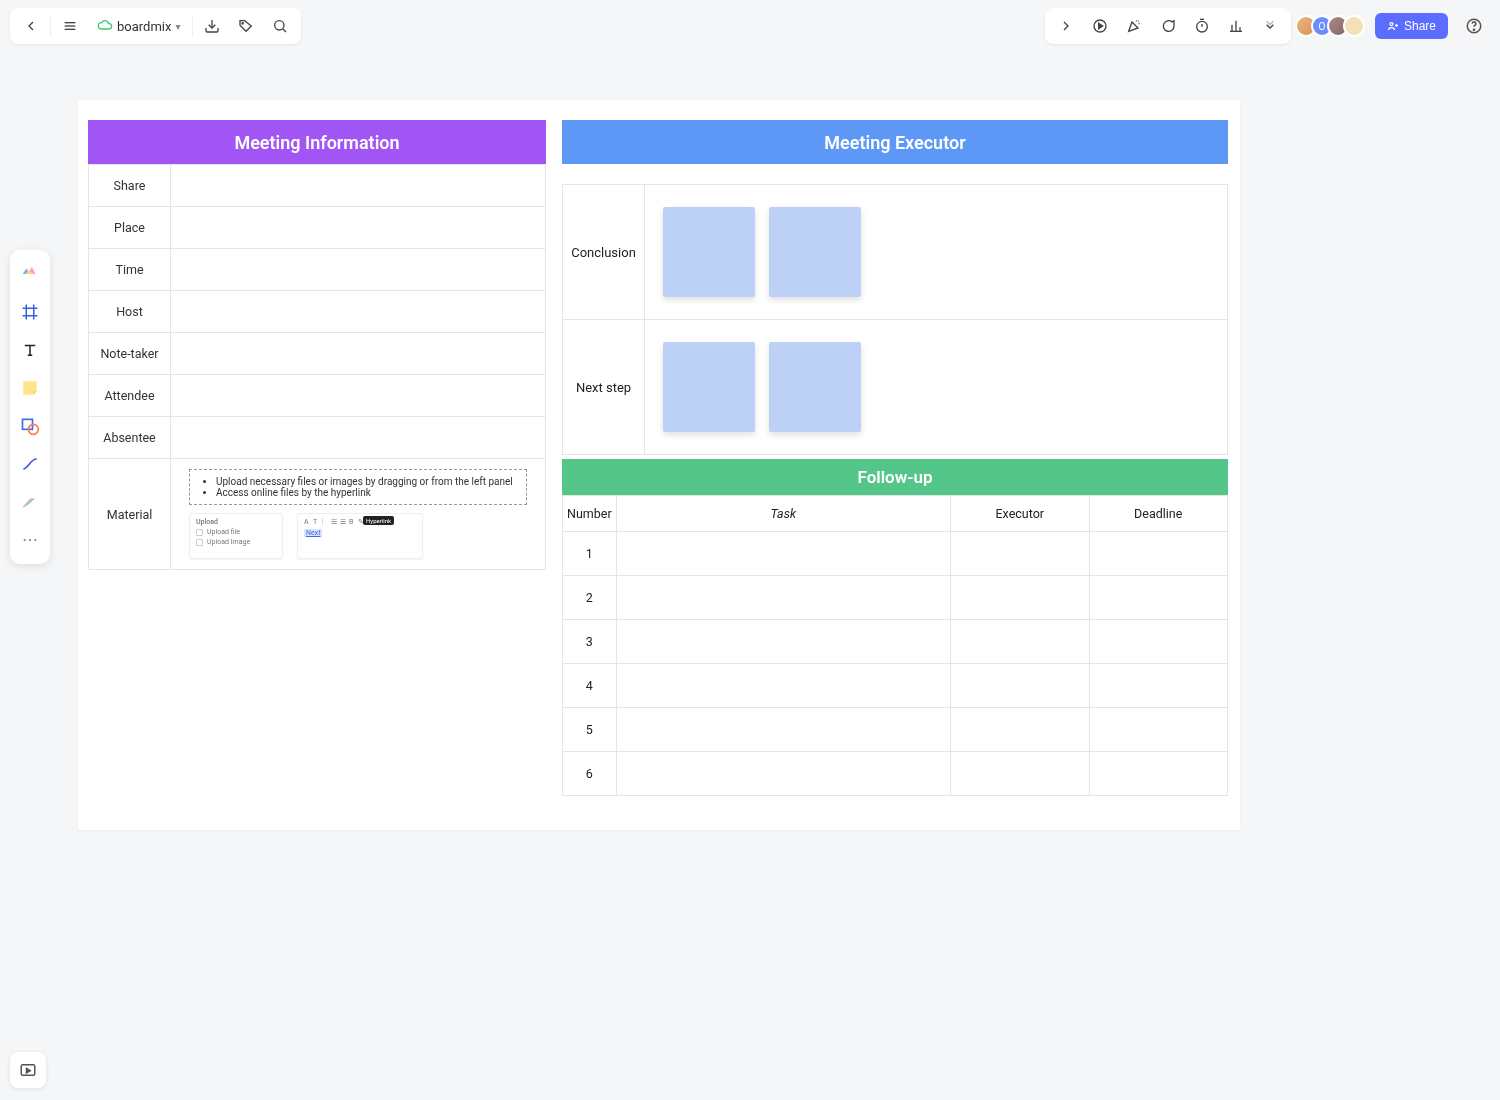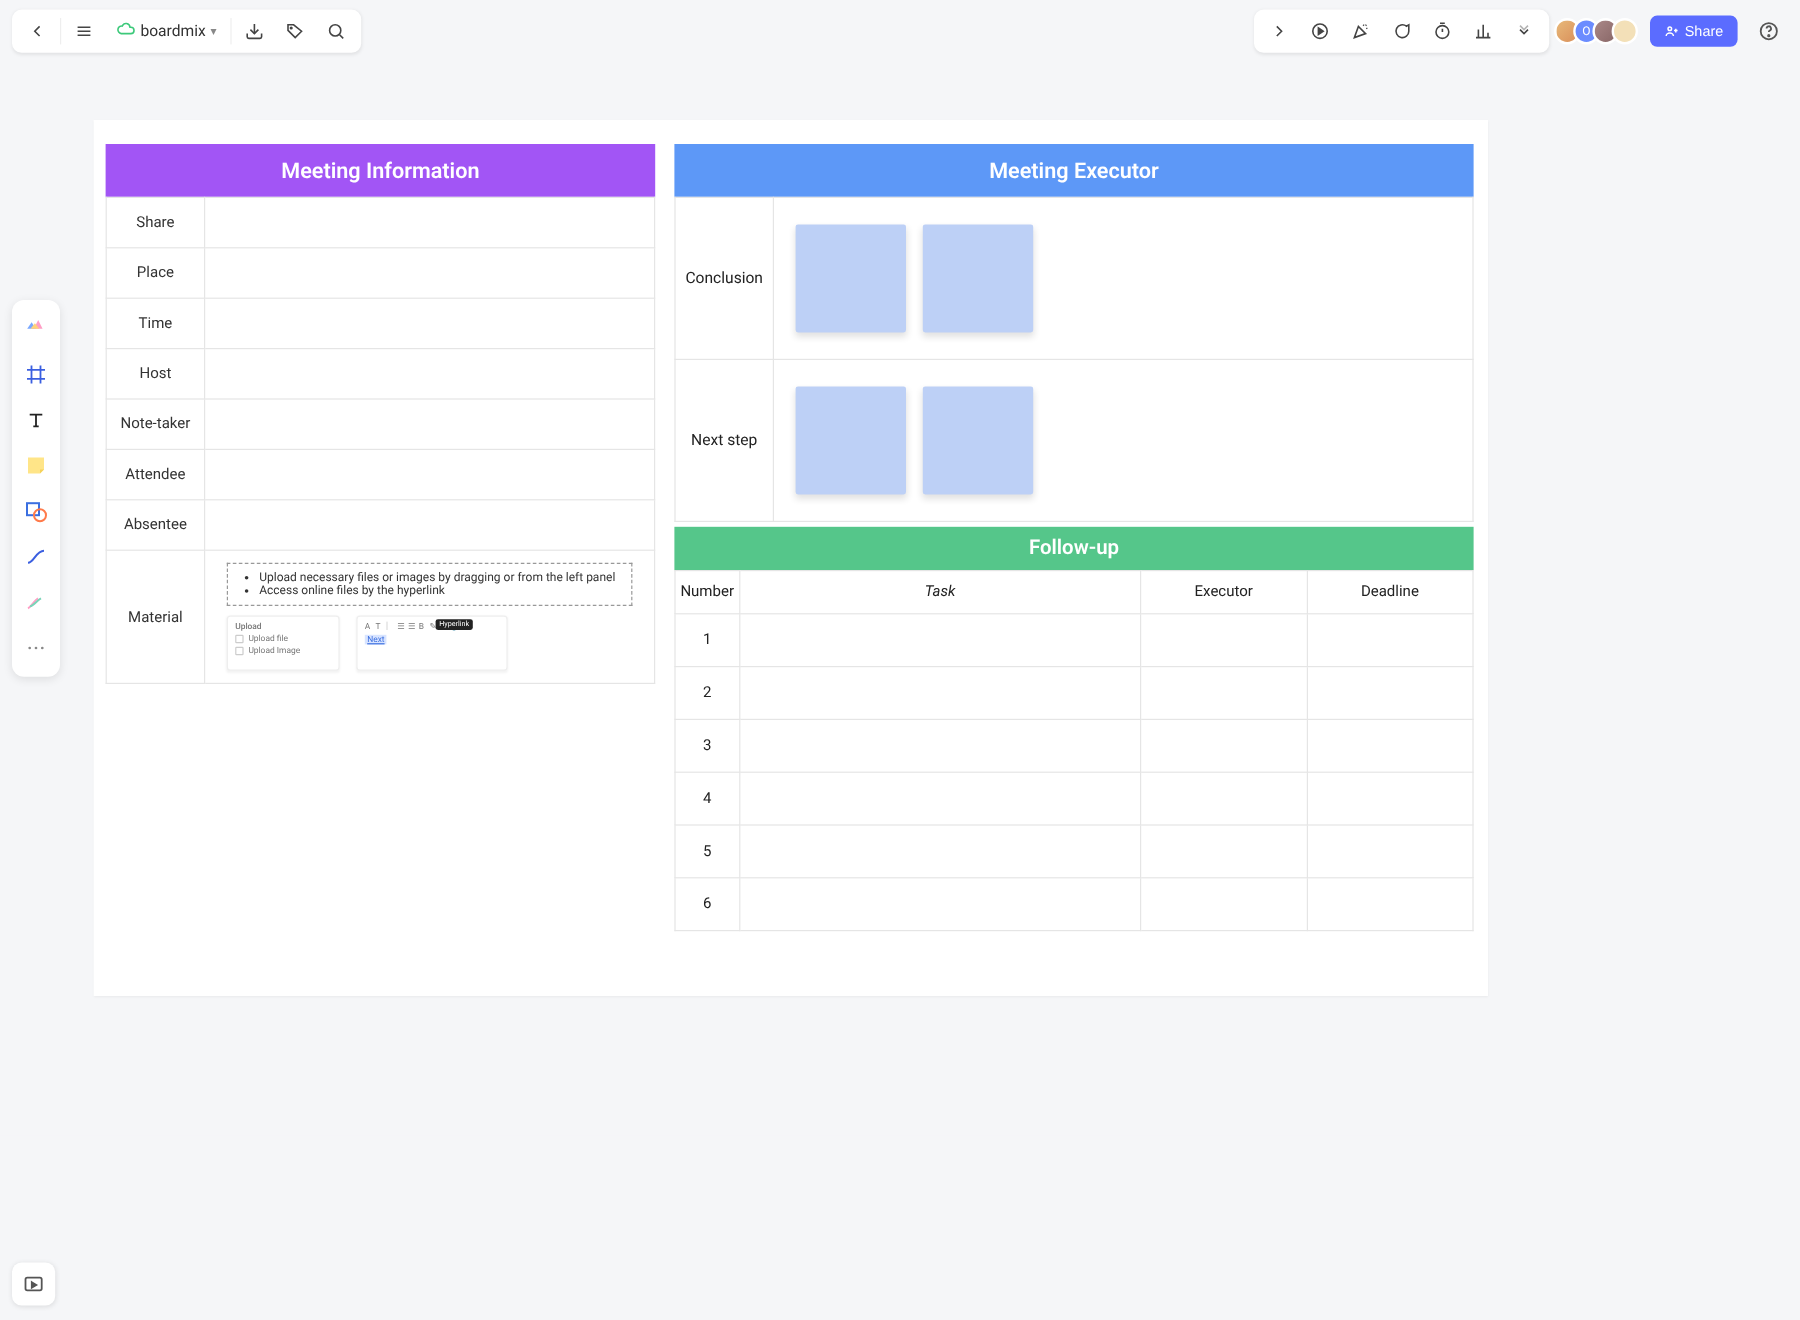--- a/index.html
+++ b/index.html
@@ -60,21 +60,21 @@
   .thumb.t2 .bar span { width:7px; height:7px; display:inline-block; }
   .thumb.t2 .tag { position:absolute; top:2px; right:28px; background:#222; color:#fff; font-size:6px; padding:1px 3px; border-radius:2px; }
   .thumb.t2 .link { color:#3b6fe0; text-decoration:underline; margin-top:4px; display:inline-block; background:#d8e4ff; padding:0 2px; }
   
   .sticky-grid { display:flex; flex-wrap:wrap; gap:20px; padding: 12px 18px; }
   .sticky { width: 94px; height: 94px; border-radius: 2px; box-shadow: 0 3px 6px rgba(0,0,0,.12); }
   .sticky.purple { background: #d4b5f5; }
   .sticky.blue { background: #bdd0f6; width: 92px; height: 90px; }
   
   
-  .sum-table { border-collapse: collapse; width: 100%; font-size: 13px; }
+  .sum-table { border-collapse: collapse; width: 100%; font-size: 13px; margin-top: 20px; }
   .sum-table td { border: 1px solid #e5e5e5; }
   .sum-table td.label { width: 82px; text-align: center; padding: 10px 4px; }
   .sum-table td.body { padding: 22px 18px; }
   .sum-stickies { display:flex; gap:14px; }
   
   
   .fu { margin-top: 4px; }
   .fu-table { border-collapse: collapse; width: 100%; font-size: 12.5px; }
   .fu-table th, .fu-table td { border: 1px solid #e5e5e5; text-align: center; }
   .fu-table th { font-weight: 400; padding: 10px 4px; }

